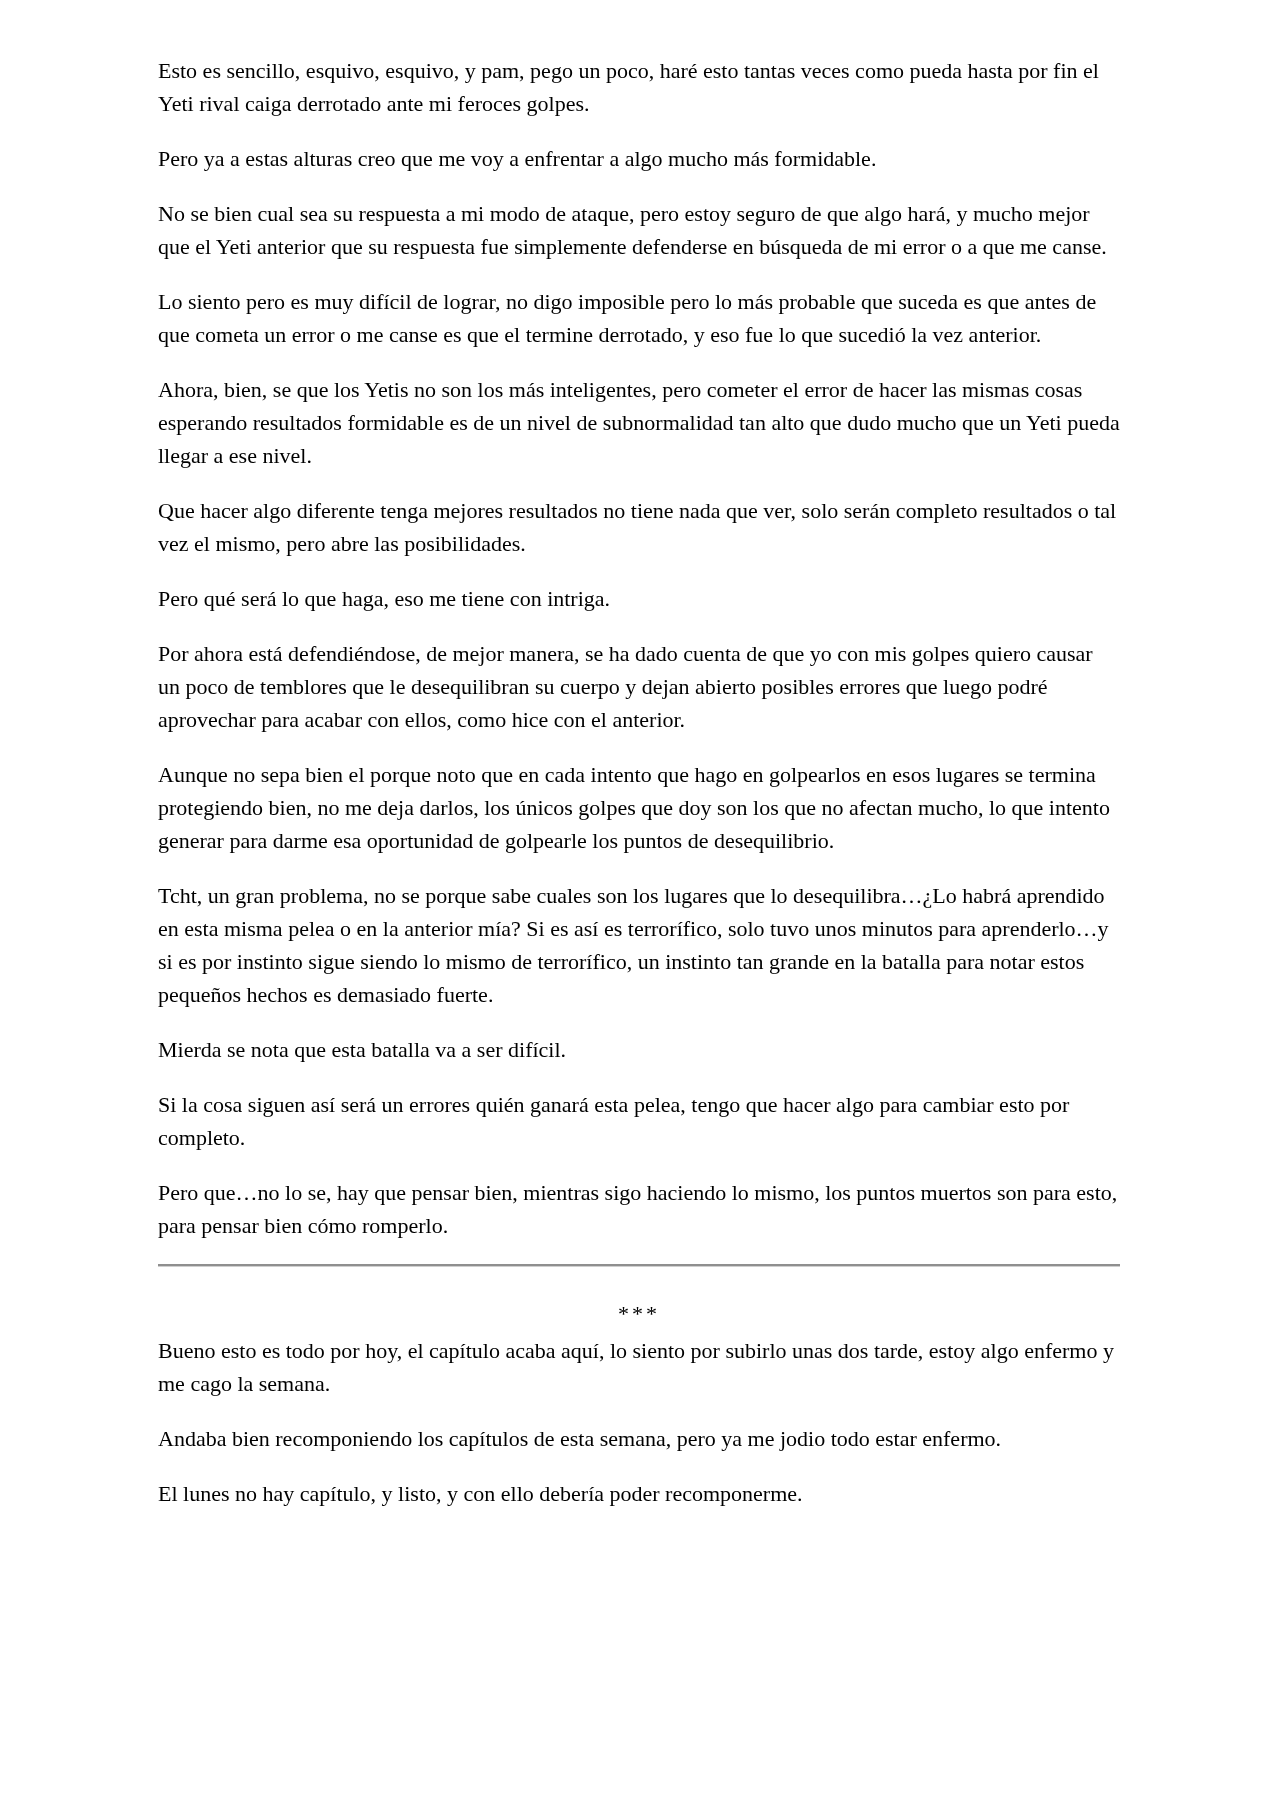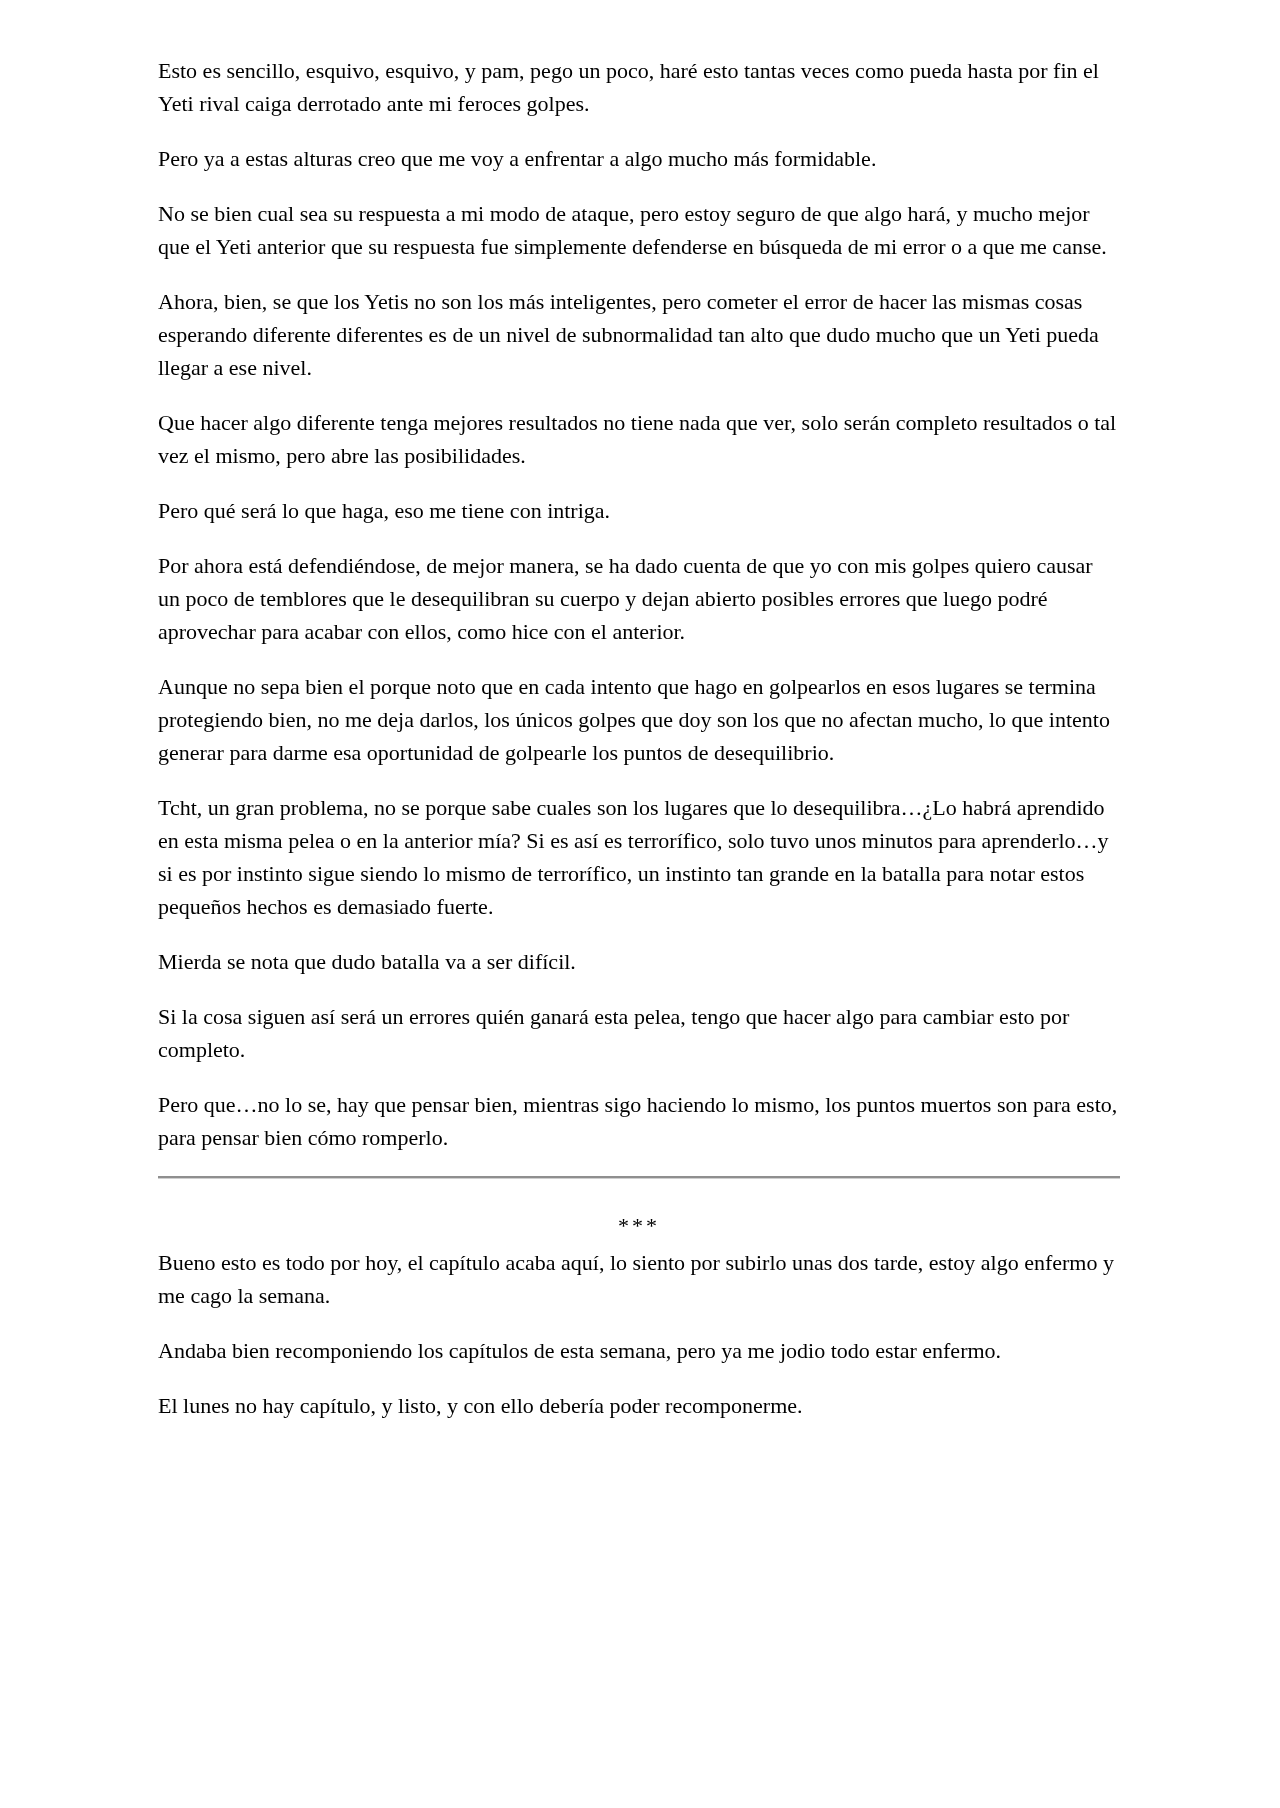--- a/index.html
+++ b/index.html
@@ -41,27 +41,28 @@
 </style>
 </head>
 <body>
 
 <div class="page">
   <div class="content">
 
     <p class="para">Esto es sencillo, esquivo, esquivo, y pam, pego un poco, haré esto tantas veces como pueda hasta por fin el Yeti rival caiga derrotado ante mi feroces golpes.</p>
     <p class="para">Pero ya a estas alturas creo que me voy a enfrentar a algo mucho más formidable.</p>
     <p class="para">No se bien cual sea su respuesta a mi modo de ataque, pero estoy seguro de que algo hará, y mucho mejor que el Yeti anterior que su respuesta fue simplemente defenderse en búsqueda de mi error o a que me canse.</p>
-    <p class="para">Ahora, bien, se que los Yetis no son los más inteligentes, pero cometer el error de hacer las mismas cosas esperando diferente diferentes es de un nivel de subnormalidad tan alto que dudo mucho que un Yeti pueda llegar a ese nivel.</p>
+    <p class="para">Lo siento pero es muy difícil de lograr, no digo imposible pero lo más probable que suceda es que antes de que cometa un error o me canse es que el termine derrotado, y eso fue lo que sucedió la vez anterior.</p>
+    <p class="para">Ahora, bien, se que los Yetis no son los más inteligentes, pero cometer el error de hacer las mismas cosas esperando resultados formidable es de un nivel de subnormalidad tan alto que dudo mucho que un Yeti pueda llegar a ese nivel.</p>
     <p class="para">Que hacer algo diferente tenga mejores resultados no tiene nada que ver, solo serán completo resultados o tal vez el mismo, pero abre las posibilidades.</p>
     <p class="para">Pero qué será lo que haga, eso me tiene con intriga.</p>
     <p class="para">Por ahora está defendiéndose, de mejor manera, se ha dado cuenta de que yo con mis golpes quiero causar un poco de temblores que le desequilibran su cuerpo y dejan abierto posibles errores que luego podré aprovechar para acabar con ellos, como hice con el anterior.</p>
     <p class="para">Aunque no sepa bien el porque noto que en cada intento que hago en golpearlos en esos lugares se termina protegiendo bien, no me deja darlos, los únicos golpes que doy son los que no afectan mucho, lo que intento generar para darme esa oportunidad de golpearle los puntos de desequilibrio.</p>
     <p class="para">Tcht, un gran problema, no se porque sabe cuales son los lugares que lo desequilibra…¿Lo habrá aprendido en esta misma pelea o en la anterior mía? Si es así es terrorífico, solo tuvo unos minutos para aprenderlo…y si es por instinto sigue siendo lo mismo de terrorífico, un instinto tan grande en la batalla para notar estos pequeños hechos es demasiado fuerte.</p>
-    <p class="para">Mierda se nota que dudo batalla va a ser difícil.</p>
+    <p class="para">Mierda se nota que esta batalla va a ser difícil.</p>
     <p class="para">Si la cosa siguen así será un errores quién ganará esta pelea, tengo que hacer algo para cambiar esto por completo.</p>
     <p class="para">Pero que…no lo se, hay que pensar bien, mientras sigo haciendo lo mismo, los puntos muertos son para esto, para pensar bien cómo romperlo.</p>
 
     <hr class="section-divider">
 
     <p class="scene-break">***</p>
 
     <p class="para">Bueno esto es todo por hoy, el capítulo acaba aquí, lo siento por subirlo unas dos tarde, estoy algo enfermo y me cago la semana.</p>
     <p class="para">Andaba bien recomponiendo los capítulos de esta semana, pero ya me jodio todo estar enfermo.</p>
     <p class="para">El lunes no hay capítulo, y listo, y con ello debería poder recomponerme.</p>

